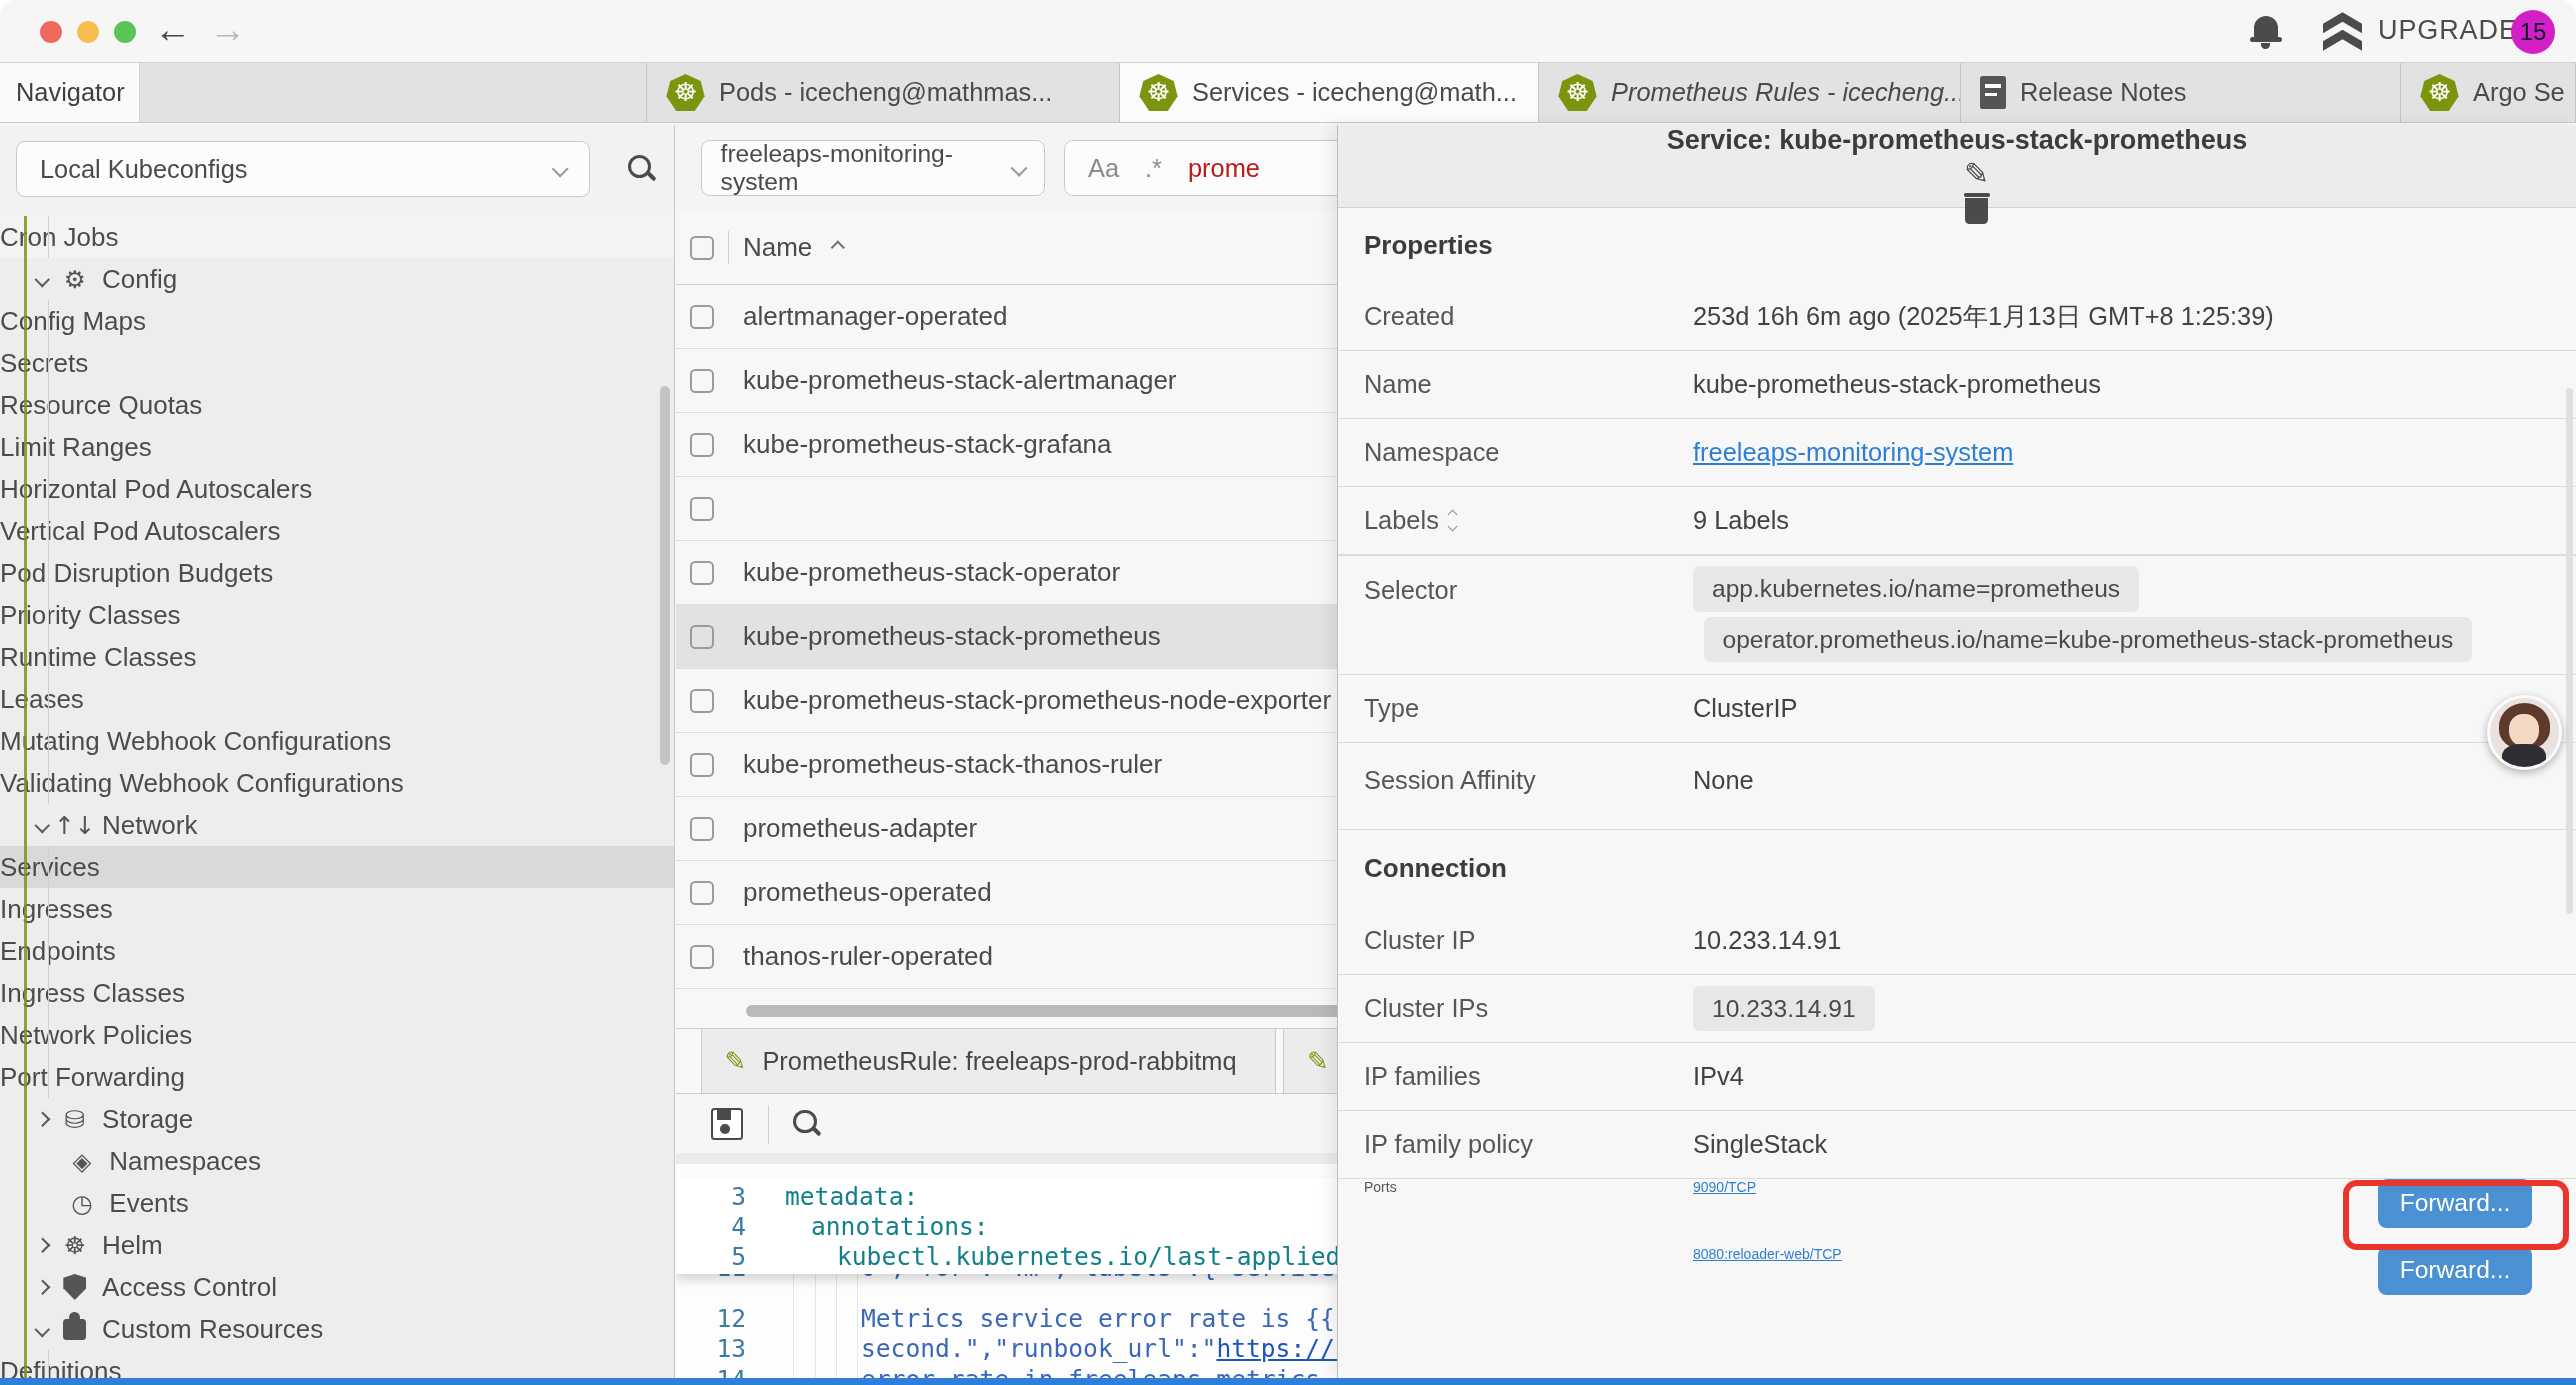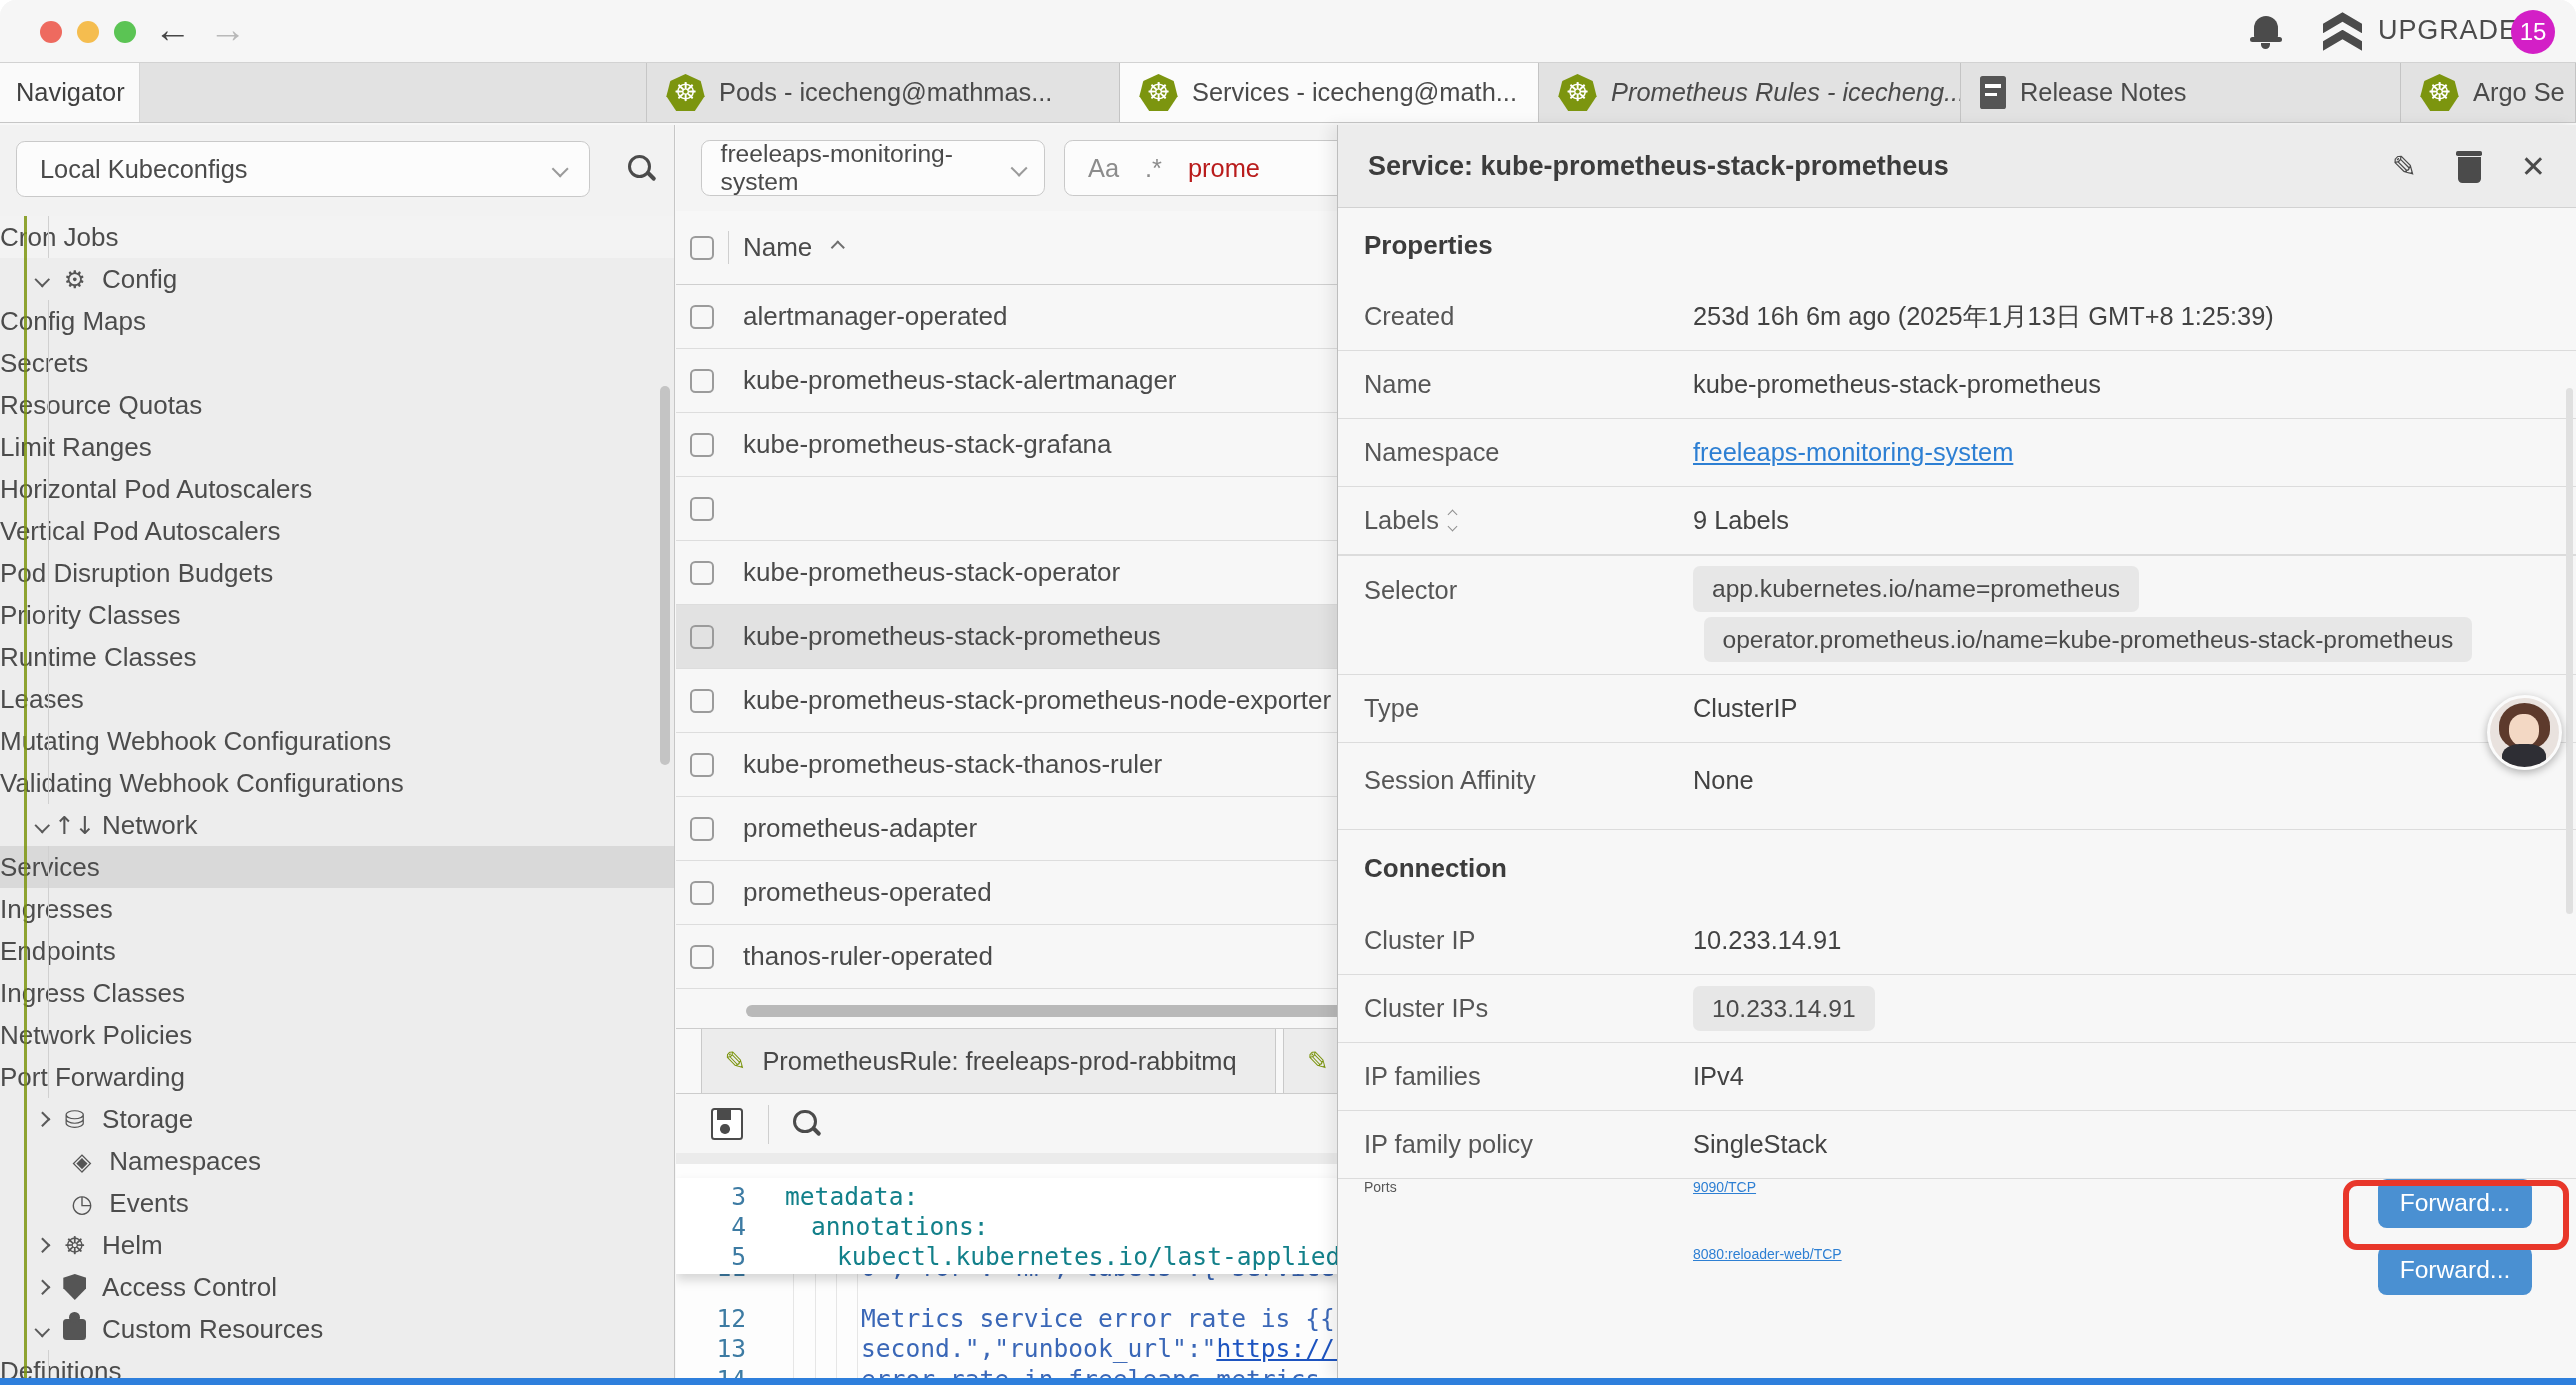--- a/index.html
+++ b/index.html
@@ -17,21 +17,21 @@
   .nav-arrow.fwd{color:#b9b9b9;}
   .bell{position:absolute;top:14px;left:2250px;width:32px;height:35px;}
   .bell:before{content:"";position:absolute;left:3.5px;top:1.8px;width:24.6px;height:23px;background:#4b4b4b;border-radius:12.3px 12.3px 3.5px 3.5px;}
   .bell:after{content:"";position:absolute;left:0;top:23px;width:32px;height:5.3px;background:#4b4b4b;border-radius:2.6px;}
   .bell .clapper{position:absolute;left:11.4px;top:29px;width:8.8px;height:6.1px;background:#4b4b4b;border-radius:0 0 5.3px 5.3px;}
   .upgrade{position:absolute;top:12.3px;left:2323px;display:flex;align-items:center;gap:16px;color:#4b4b4b;font-size:27px;letter-spacing:0.9px;}
   .up2{position:relative;width:39px;height:37px;}
   .up2 i{position:absolute;left:0;width:39px;height:21px;background:#4b4b4b;clip-path:polygon(50% 0,100% 55%,100% 100%,50% 45%,0 100%,0 55%);}
   .up2 i:nth-child(1){top:0;}
   .up2 i:nth-child(2){top:17.5px;}
-  .badge{position:absolute;top:9.6px;left:2511px;width:44px;height:44px;border-radius:50%;background:var(--badge,#d31fc6);color:#ffffff;font-size:24px;display:flex;align-items:center;justify-content:center;}
+  .badge{position:absolute;top:9.6px;left:2511px;width:44px;height:44px;border-radius:50%;background:var(--badge,#d31fc6);color:#0f172a;font-size:24px;display:flex;align-items:center;justify-content:center;}
 
   
   .tabstrip{position:absolute;top:63px;left:0;right:0;height:60px;background:#dfdfdf;border-bottom:0.9px solid #c6c6c6;display:flex;}
   .navtab{width:145px;height:100%;background:#fafafa;display:flex;align-items:center;padding-left:16px;font-size:25.4px;color:#3f3f3f;border-right:0.9px solid #d6d6d6;}
   .tabspacer{width:530px;height:100%;background:#e2e2e2;border-right:0.9px solid #c6c6c6;}
   .tab{height:100%;display:flex;align-items:center;gap:14px;padding:0 16px 0 19px;background:#e2e2e2;border-right:0.9px solid #c4c4c4;font-size:25.4px;color:#4a4a4a;overflow:hidden;white-space:nowrap;flex:0 0 auto;}
   .tab.active{background:#fbfbfb;}
   .tab.italic .tab-label{font-style:italic;}
   .k8s-icon{flex:0 0 auto;width:39px;height:37px;background:var(--olive,#7c950f);clip-path:polygon(50% 0%,89% 19%,99% 60%,74% 100%,26% 100%,1% 60%,11% 19%);display:flex;align-items:center;justify-content:center;color:#fff;font-size:26px;}
   .doc-icon{flex:0 0 auto;width:26px;height:33px;background:#555;border-radius:2.6px;position:relative;}
@@ -107,21 +107,21 @@
   .eline{position:absolute;left:0;right:0;height:31px;display:flex;align-items:center;white-space:nowrap;}
   .eline .ln{width:70px;text-align:right;color:#3d7ba3;flex:0 0 auto;}
   .eline .code{color:#3a67b7;}
   .eline .code.key{color:#12808a;}
   .eline .code a{color:#1d54c0;text-decoration:underline;}
   .sticky{position:absolute;top:14px;left:0;right:0;height:96px;background:#ffffff;box-shadow:0 6.1px 10.5px rgba(0,0,0,.16);z-index:3;}
   .sticky .eline{height:30px;}
 
   
   .detail{position:absolute;top:125px;left:1337px;right:0;bottom:7px;background:#f7f7f7;border-left:0.9px solid #bdbdbd;box-shadow:-7px 0 14px rgba(0,0,0,.07);z-index:5;overflow:hidden;}
-  .dheader{position:absolute;top:0;left:0;right:0;height:83px;background:#ececec;border-bottom:0.9px solid #d2d2d2;display:flex;align-items:center;padding:0 30px;}
+  .dheader{position:absolute;top:0;left:0;right:0;height:83px;background:#ececec;border-bottom:0.9px solid #d2d2d2;display:flex;align-items:center;padding:0 30px;flex-direction:column;}
   .dtitle{font-size:27px;font-weight:bold;color:#3c3c3c;flex:1;}
   .dheader .hic{margin-left:39px;}
   .dheader .close{font-size:30px;color:#4b4b4b;}
   .dbody{position:absolute;top:83px;left:0;right:0;bottom:0;overflow:hidden;}
   .prow{position:relative;display:flex;align-items:center;height:67px;padding-left:26px;font-size:25.4px;}
   .prow .plabel{width:329px;flex:0 0 auto;color:#565656;display:flex;align-items:center;}
   .prow .pvalue{color:#424242;}
   .prow.heading1{height:75px;font-weight:bold;color:#3c3c3c;font-size:26px;}
   .prow.heading2{height:77px;font-weight:bold;color:#3c3c3c;font-size:26px;}
   .pdivider{height:0.9px;background:#dcdcdc;}

